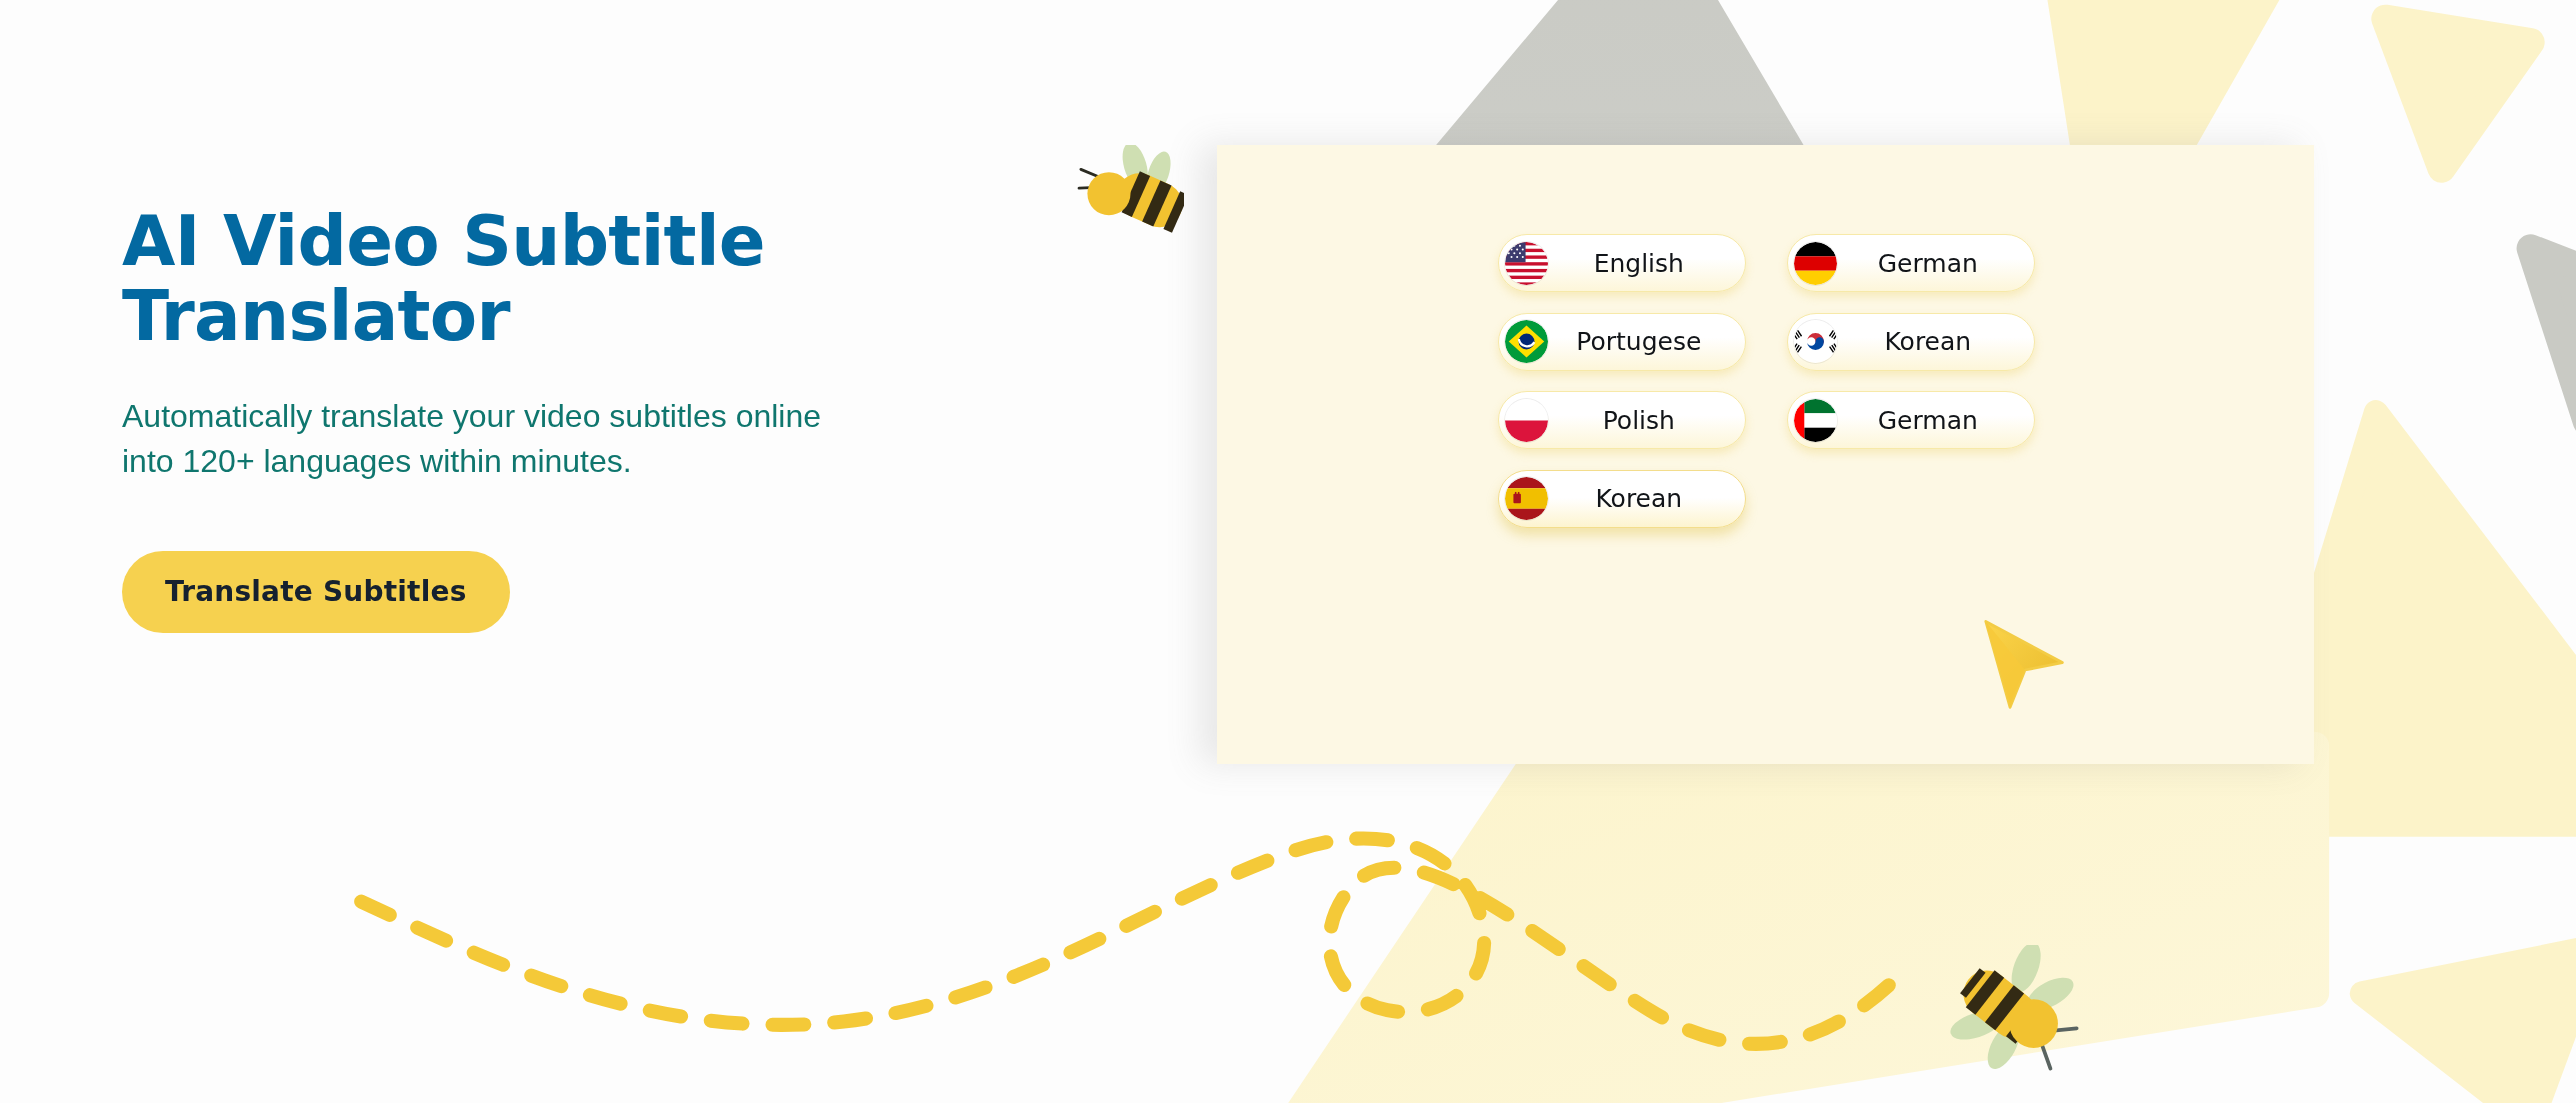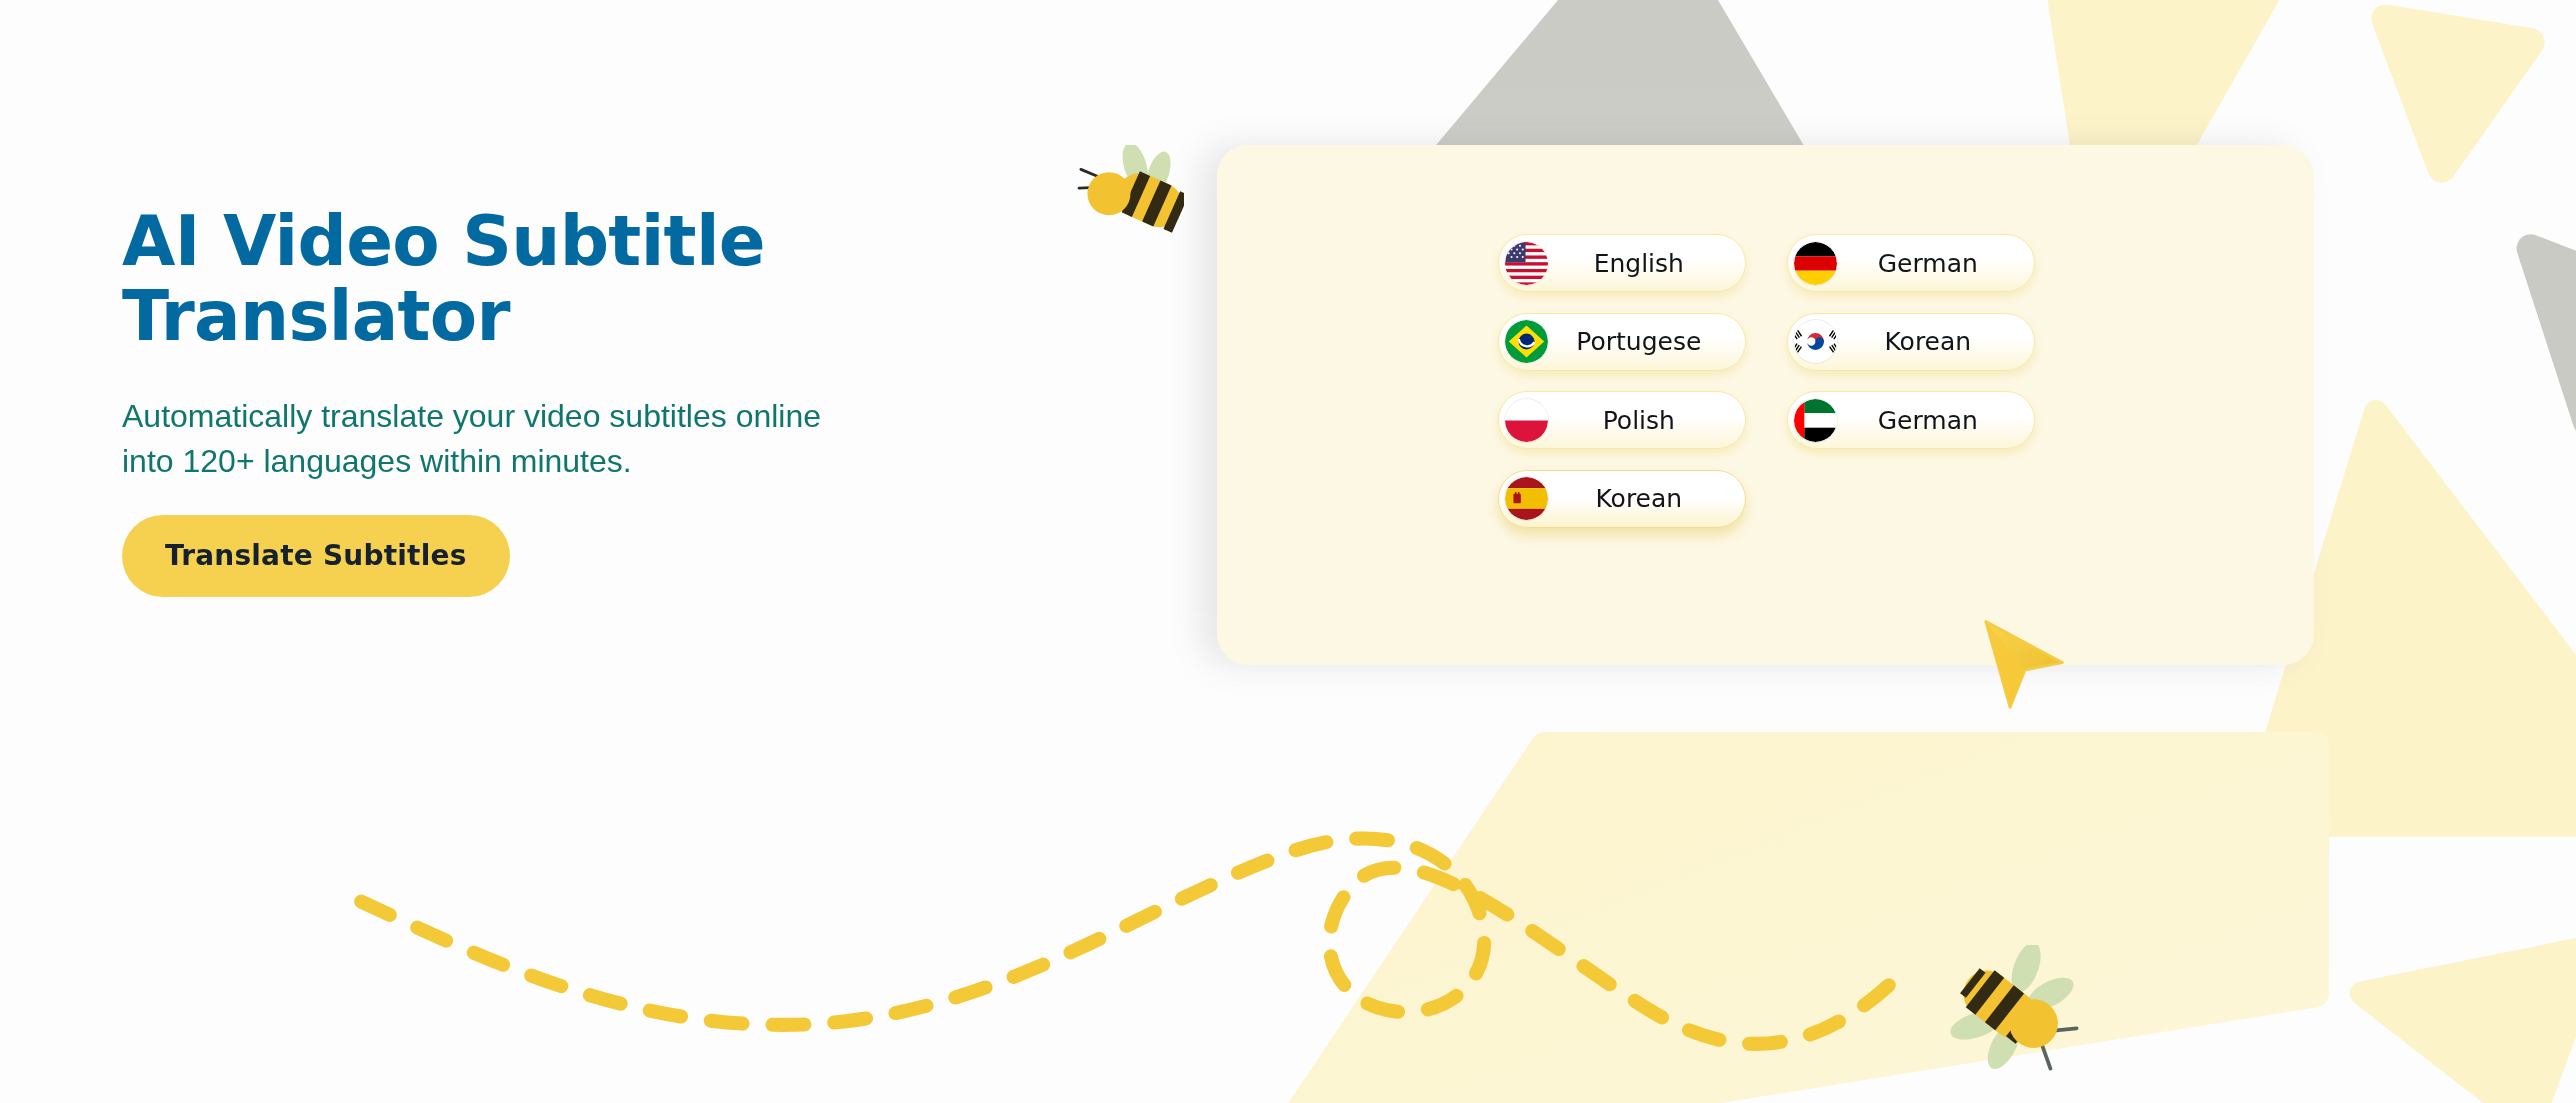--- a/index.html
+++ b/index.html
@@ -47,45 +47,44 @@
   }
   .hero-sub {
     margin-top: 41px;
     font-size: 32px;
     line-height: 1.42;
     color: #0f766e;
     font-weight: 400;
     white-space: pre-line;
   }
   .cta-button {
-    margin-top: 30px;
+    margin-top: 66px;
     display: inline-block;
     background: #f6d14f;
     color: #16212f;
     font-size: 28px;
     font-weight: 700;
     padding: 24.4px 43px;
     border: none;
     border-radius: 41px;
     cursor: pointer;
     font-family: "DejaVu Sans", sans-serif;
     letter-spacing: 0.2px;
   }
 
   
   .lang-card {
     position: absolute;
     left: 1217px;
     top: 145px;
     width: 1097px;
-    height: 520px;
+    height: 619px;
     background: #fdf8e4;
     box-shadow: -17px 0 32px rgba(120,120,120,.16);
     z-index: 5;
-    border-radius: 31px;
   }
   .lang-grid {
     position: absolute;
     left: 281px;
     top: 89px;
     width: 553px;
     display: grid;
     grid-template-columns: 248px 248px;
     column-gap: 41px;
     row-gap: 20.6px;

